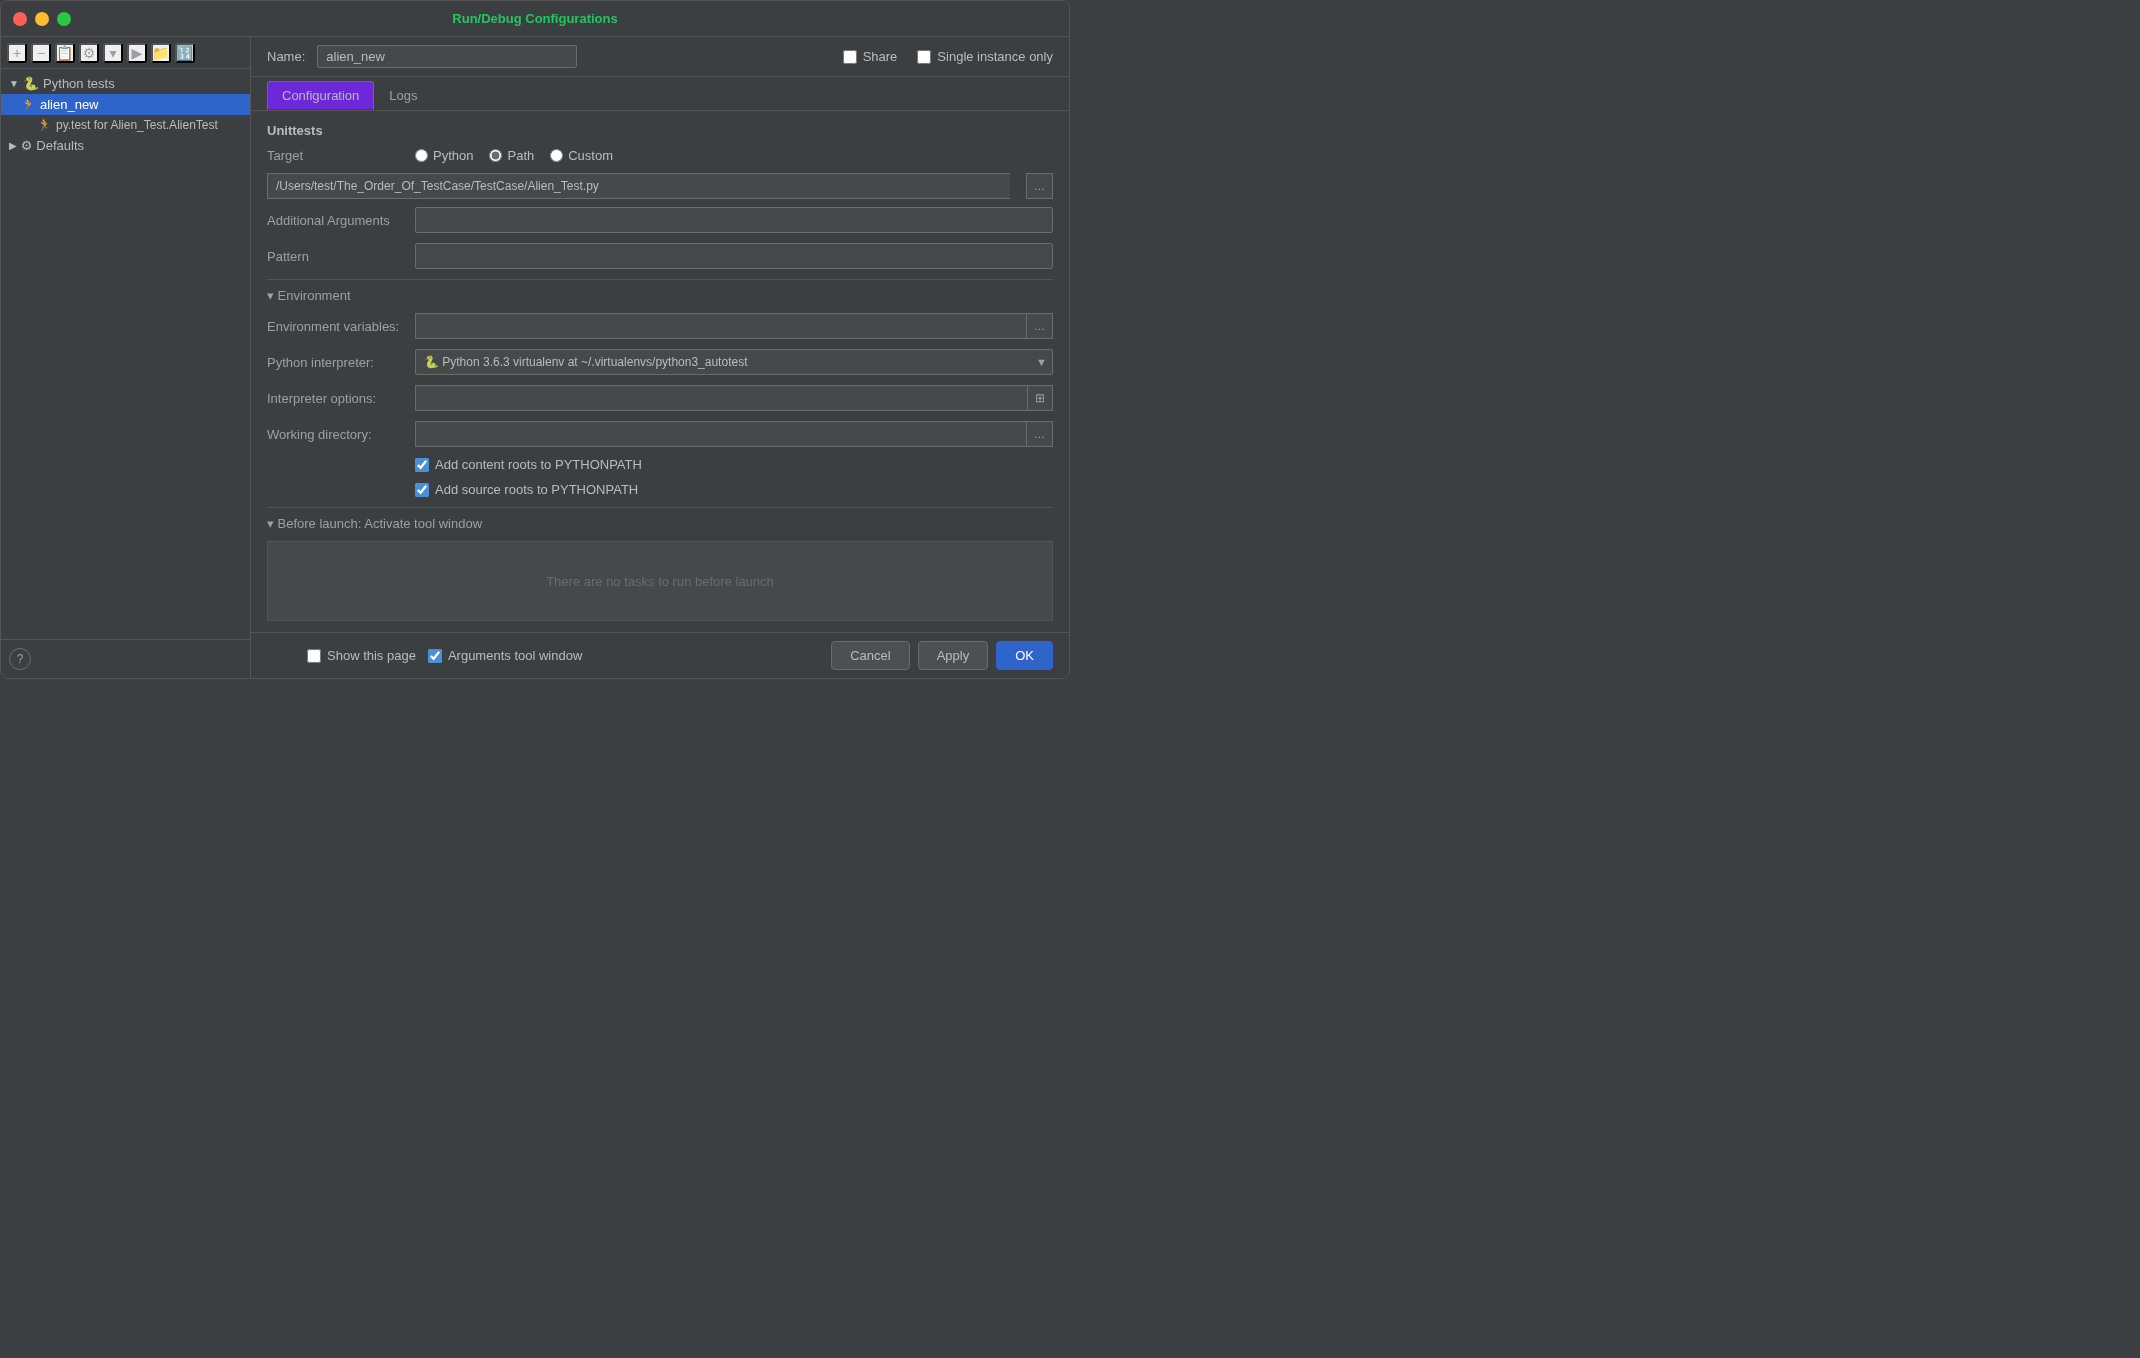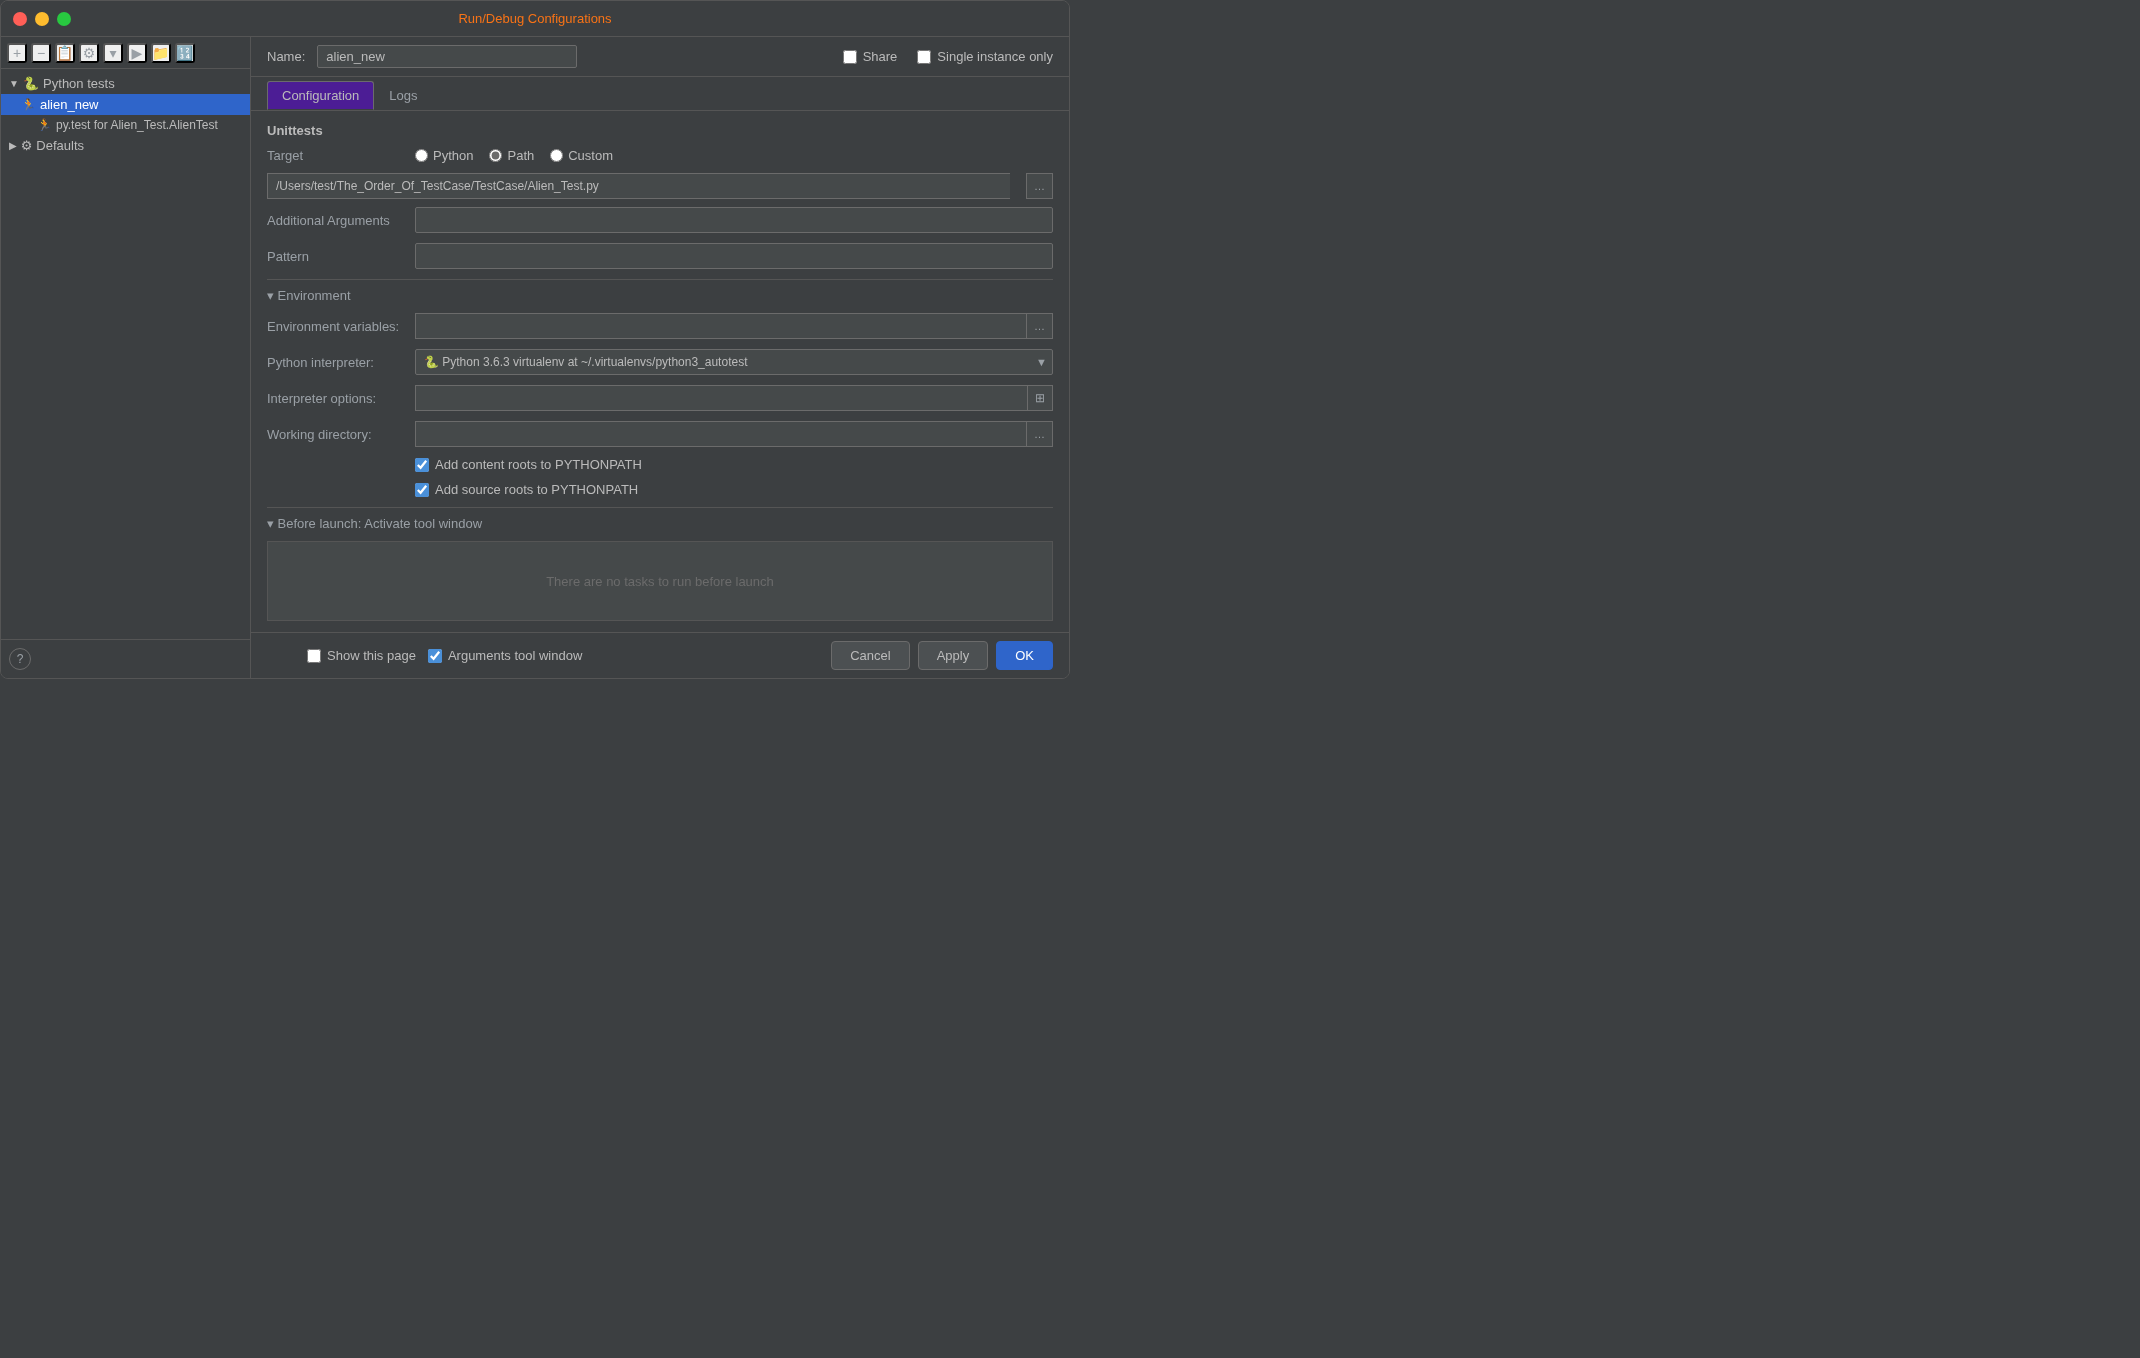--- a/index.html
+++ b/index.html
@@ -34,22 +34,22 @@
       height: 14px;
       border-radius: 50%;
       border: none;
       cursor: pointer;
     }
     .tb-close { background: #ff5f57; }
     .tb-min { background: #febc2e; }
     .tb-max { background: #28c840; }
     .title-text {
       font-size: 13px;
-      color: #f97316;
-      font-weight: 400;
+      color: #22c55e;
+      font-weight: 700;
     }
     .main-layout {
       display: flex;
       height: calc(100% - 36px);
     }
     
     .left-panel {
       width: 250px;
       background: #3c3f41;
       border-right: 1px solid #555;
@@ -150,21 +150,21 @@
       padding: 6px 14px;
       cursor: pointer;
       font-size: 13px;
       color: #9aa0a6;
       border: 1px solid transparent;
       border-bottom: none;
       margin-top: 4px;
       border-radius: 3px 3px 0 0;
     }
     .tab.active {
-      background: #4c1d95;
+      background: #6d28d9;
       color: #bbbbbb;
       border: 1px solid #6b6b6b;
       border-bottom: 1px solid #3c3f41;
     }
     
     .config-content {
       flex: 1;
       overflow-y: auto;
       padding: 12px 16px;
     }

